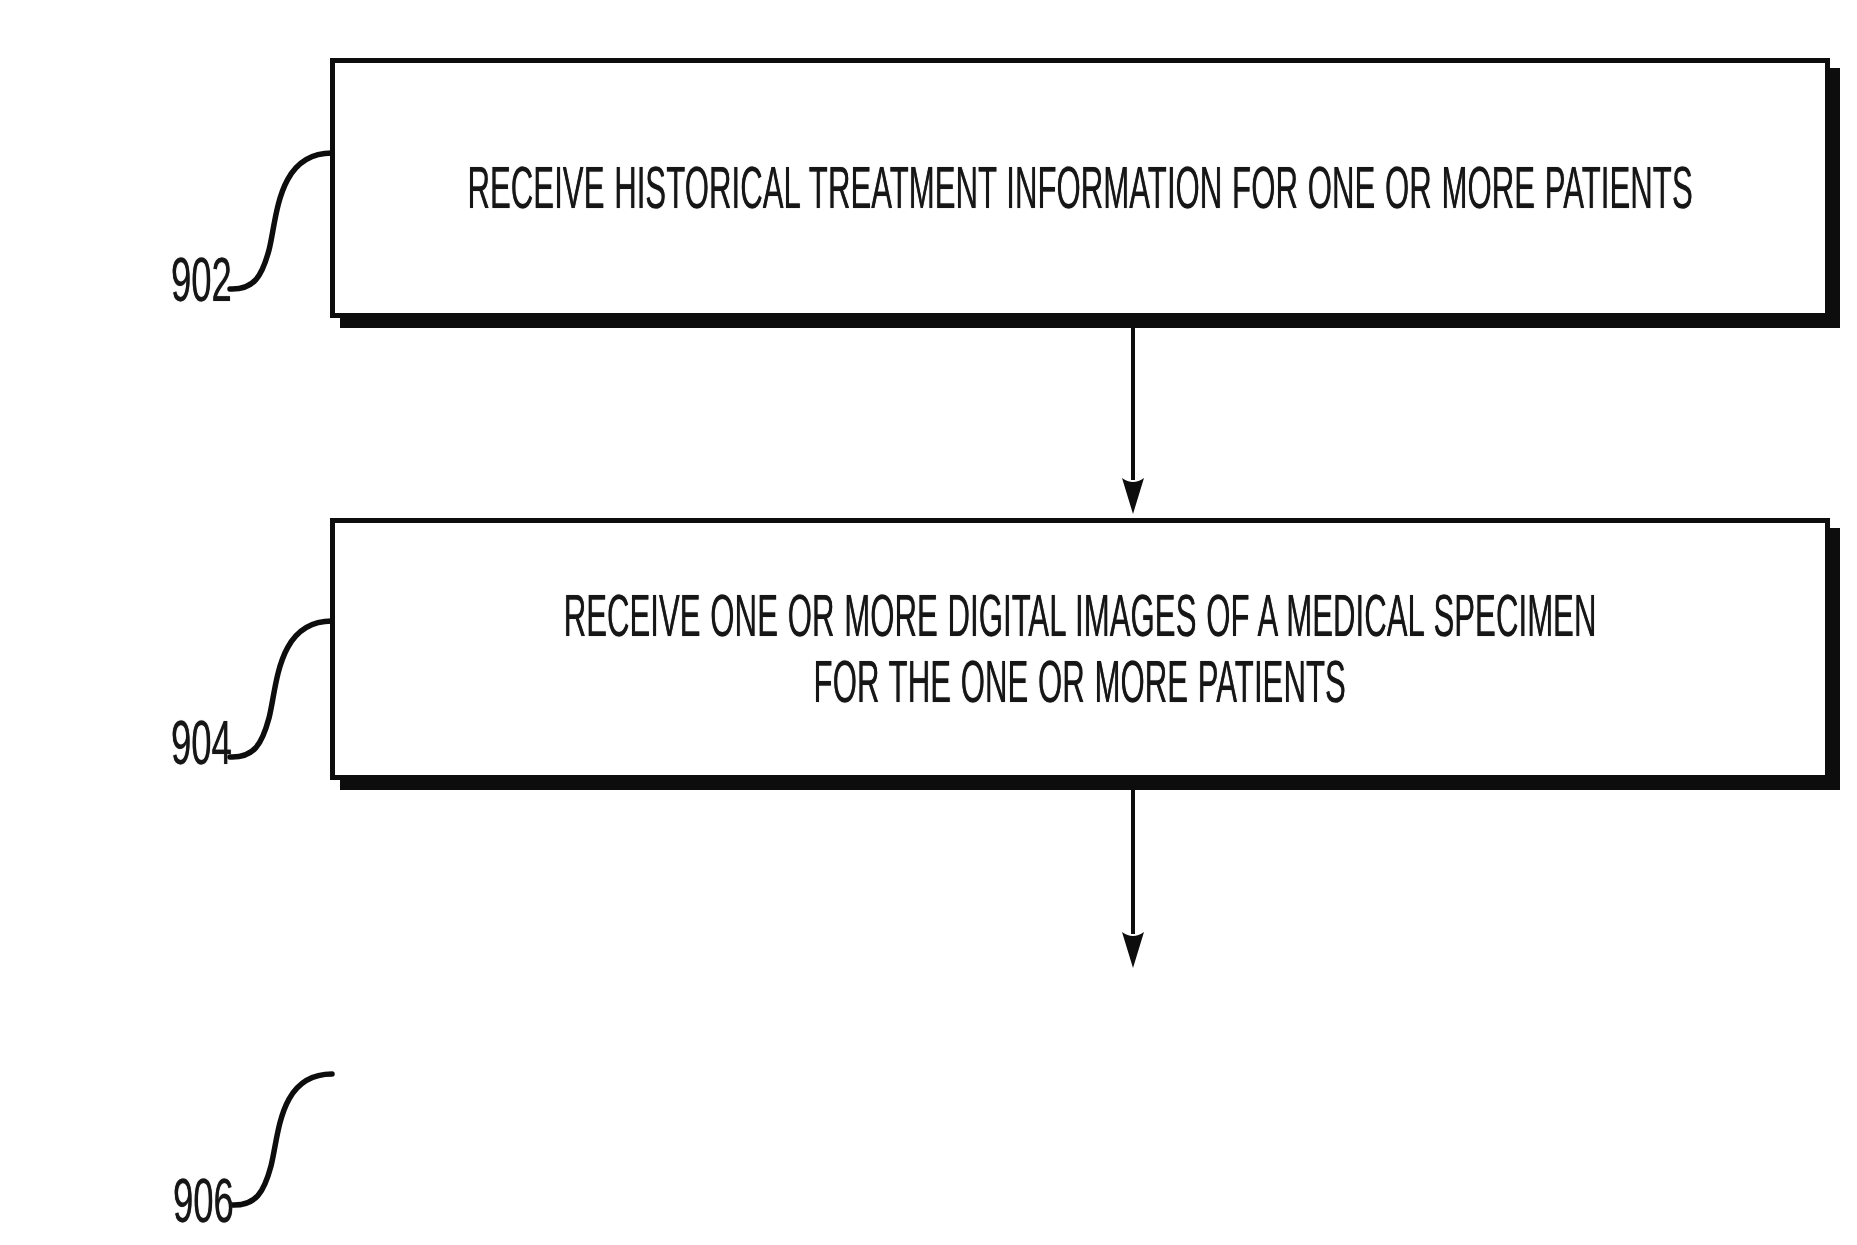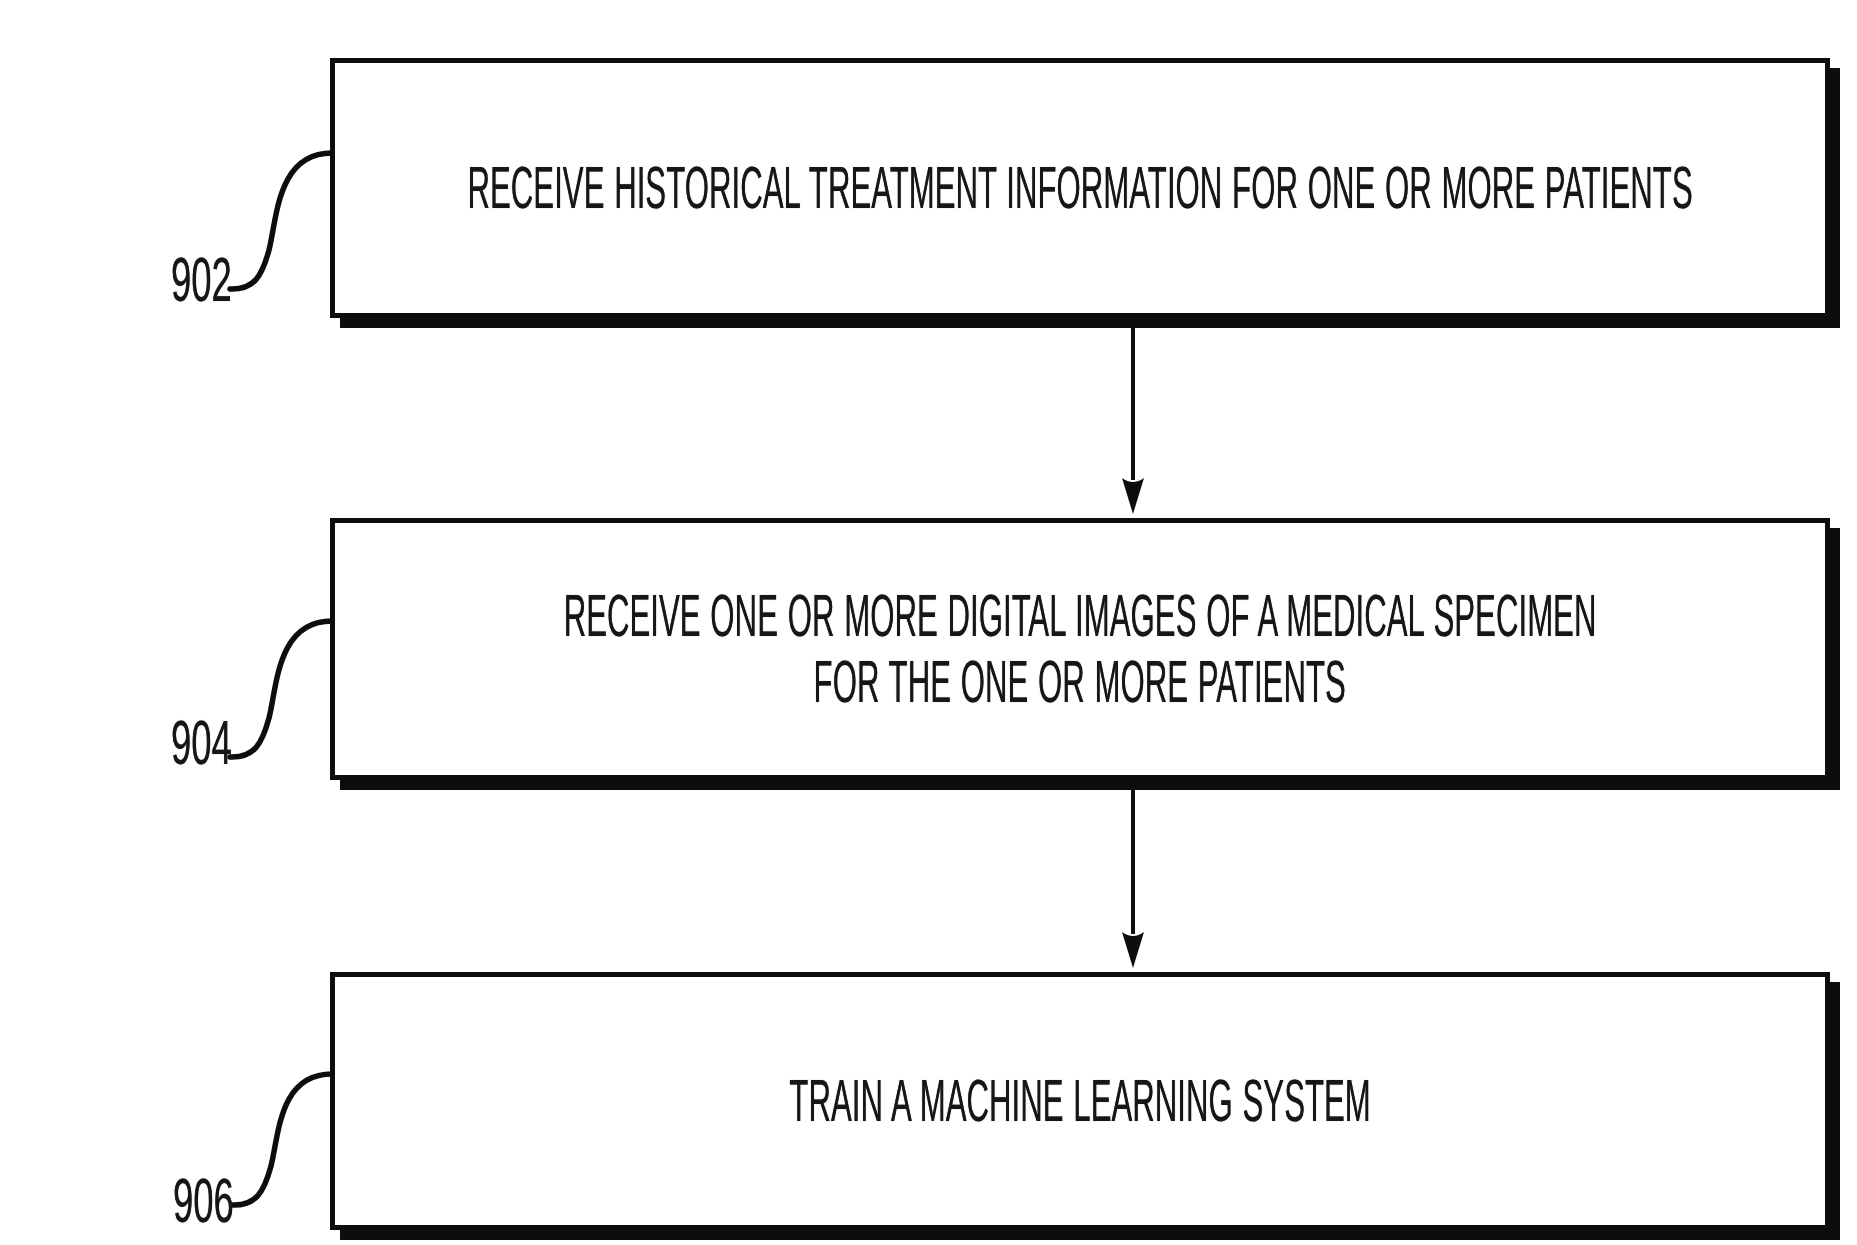--- a/index.html
+++ b/index.html
@@ -93,21 +93,18 @@
 
   <div class="process-box box-904">
     <span class="box-text">RECEIVE ONE OR MORE DIGITAL IMAGES OF A MEDICAL SPECIMEN</span>
     <span class="box-text">FOR THE ONE OR MORE PATIENTS</span>
   </div>
 
   <div class="process-box box-902">
     <span class="box-text">RECEIVE HISTORICAL TREATMENT INFORMATION FOR ONE OR MORE PATIENTS</span>
   </div>
 
-  <div class="process-box box-906">
-    <span class="box-text">TRAIN A MACHINE LEARNING SYSTEM</span>
-  </div>
 
   <div class="ref-label ref-902">902</div>
   <div class="ref-label ref-904">904</div>
   <div class="ref-label ref-906">906</div>
 
 </div>
 
 </body></html>

